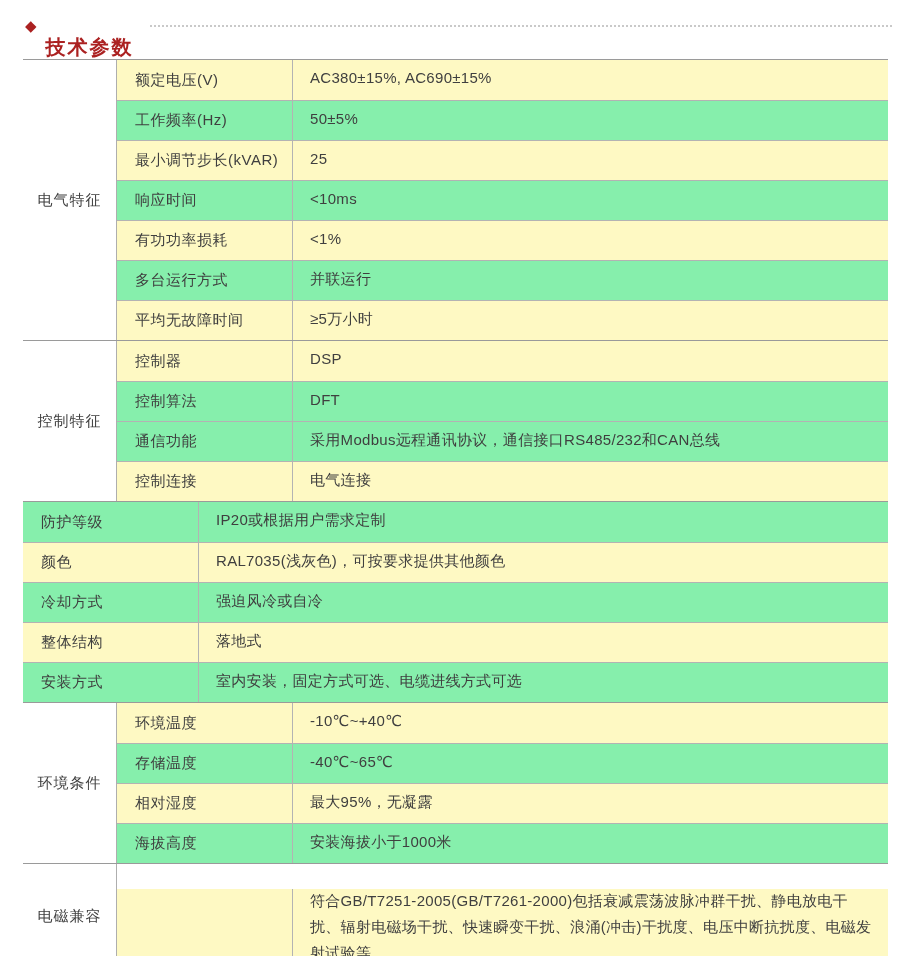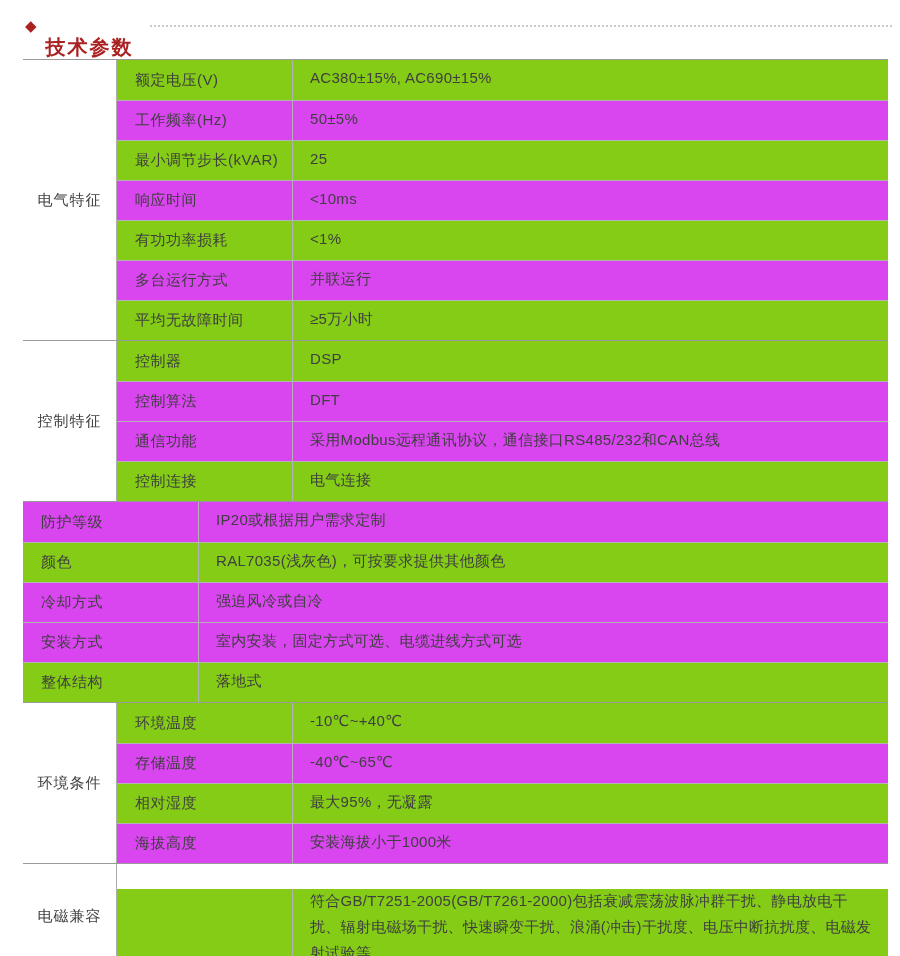--- a/index.html
+++ b/index.html
@@ -31,23 +31,23 @@
   }
   .section { display:flex; }
   .section + .section { border-top:1px solid #9a9a9a; }
   .cat-cell {
     width:94px; flex:0 0 94px; box-sizing:border-box;
     display:flex; align-items:center; justify-content:center;
     font-size:15px; letter-spacing:1px;
     border-right:1px solid #aeaeae;
   }
   .rows { flex:1; display:flex; flex-direction:column; }
-  .row { display:flex; height:40px; box-sizing:border-box; background:#d946ef; }
+  .row { display:flex; height:40px; box-sizing:border-box; background:#86efac; }
   .row + .row { border-top:1px solid #b3b3b3; }
-  .row.gray { background:#84cc16; }
+  .row.gray { background:#fef9c3; }
   .row.tall { height:80px;margin-top:25px; }
   .label-cell {
     width:176px; flex:0 0 176px; box-sizing:border-box;
     display:flex; align-items:center;
     padding-left:18px; font-size:15px;
     border-right:1px solid #b3b3b3; letter-spacing:0.5px;
   }
   .value-cell {
     flex:1; display:flex; align-items:center;
     padding:0 14px 4px 17px; font-size:15px;
@@ -128,27 +128,27 @@
         <div class="value-cell">IP20或根据用户需求定制</div>
       </div>
       <div class="row gray">
         <div class="label-cell">颜色</div>
         <div class="value-cell">RAL7035(浅灰色)，可按要求提供其他颜色</div>
       </div>
       <div class="row">
         <div class="label-cell">冷却方式</div>
         <div class="value-cell">强迫风冷或自冷</div>
       </div>
+      <div class="row gray">
+        <div class="label-cell">整体结构</div>
+        <div class="value-cell">落地式</div>
+      </div>
       <div class="row">
         <div class="label-cell">安装方式</div>
         <div class="value-cell">室内安装，固定方式可选、电缆进线方式可选</div>
-      </div>
-      <div class="row gray">
-        <div class="label-cell">整体结构</div>
-        <div class="value-cell">落地式</div>
       </div>
     </div>
   </div>
 
   <div class="section">
     <div class="cat-cell">环境条件</div>
     <div class="rows">
       <div class="row gray">
         <div class="label-cell">环境温度</div>
         <div class="value-cell">-10℃~+40℃</div>

